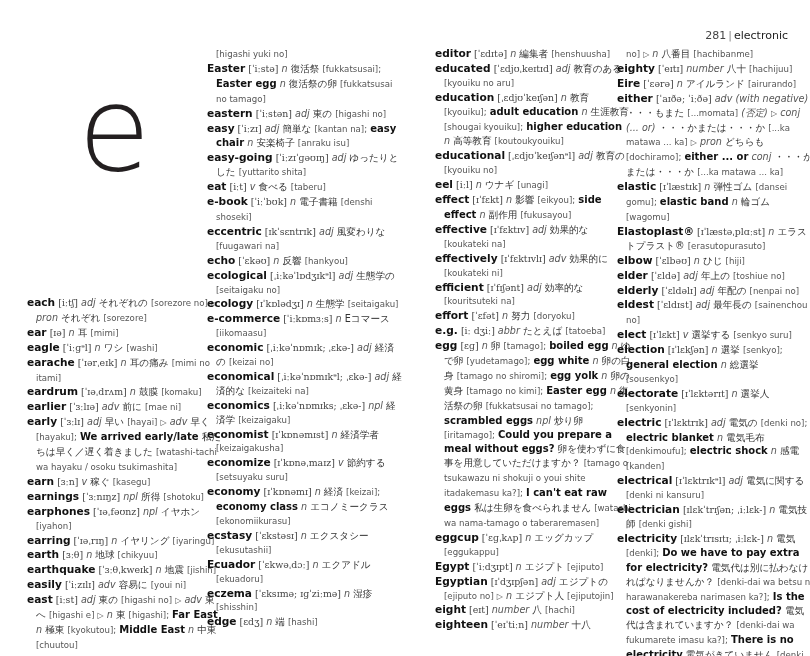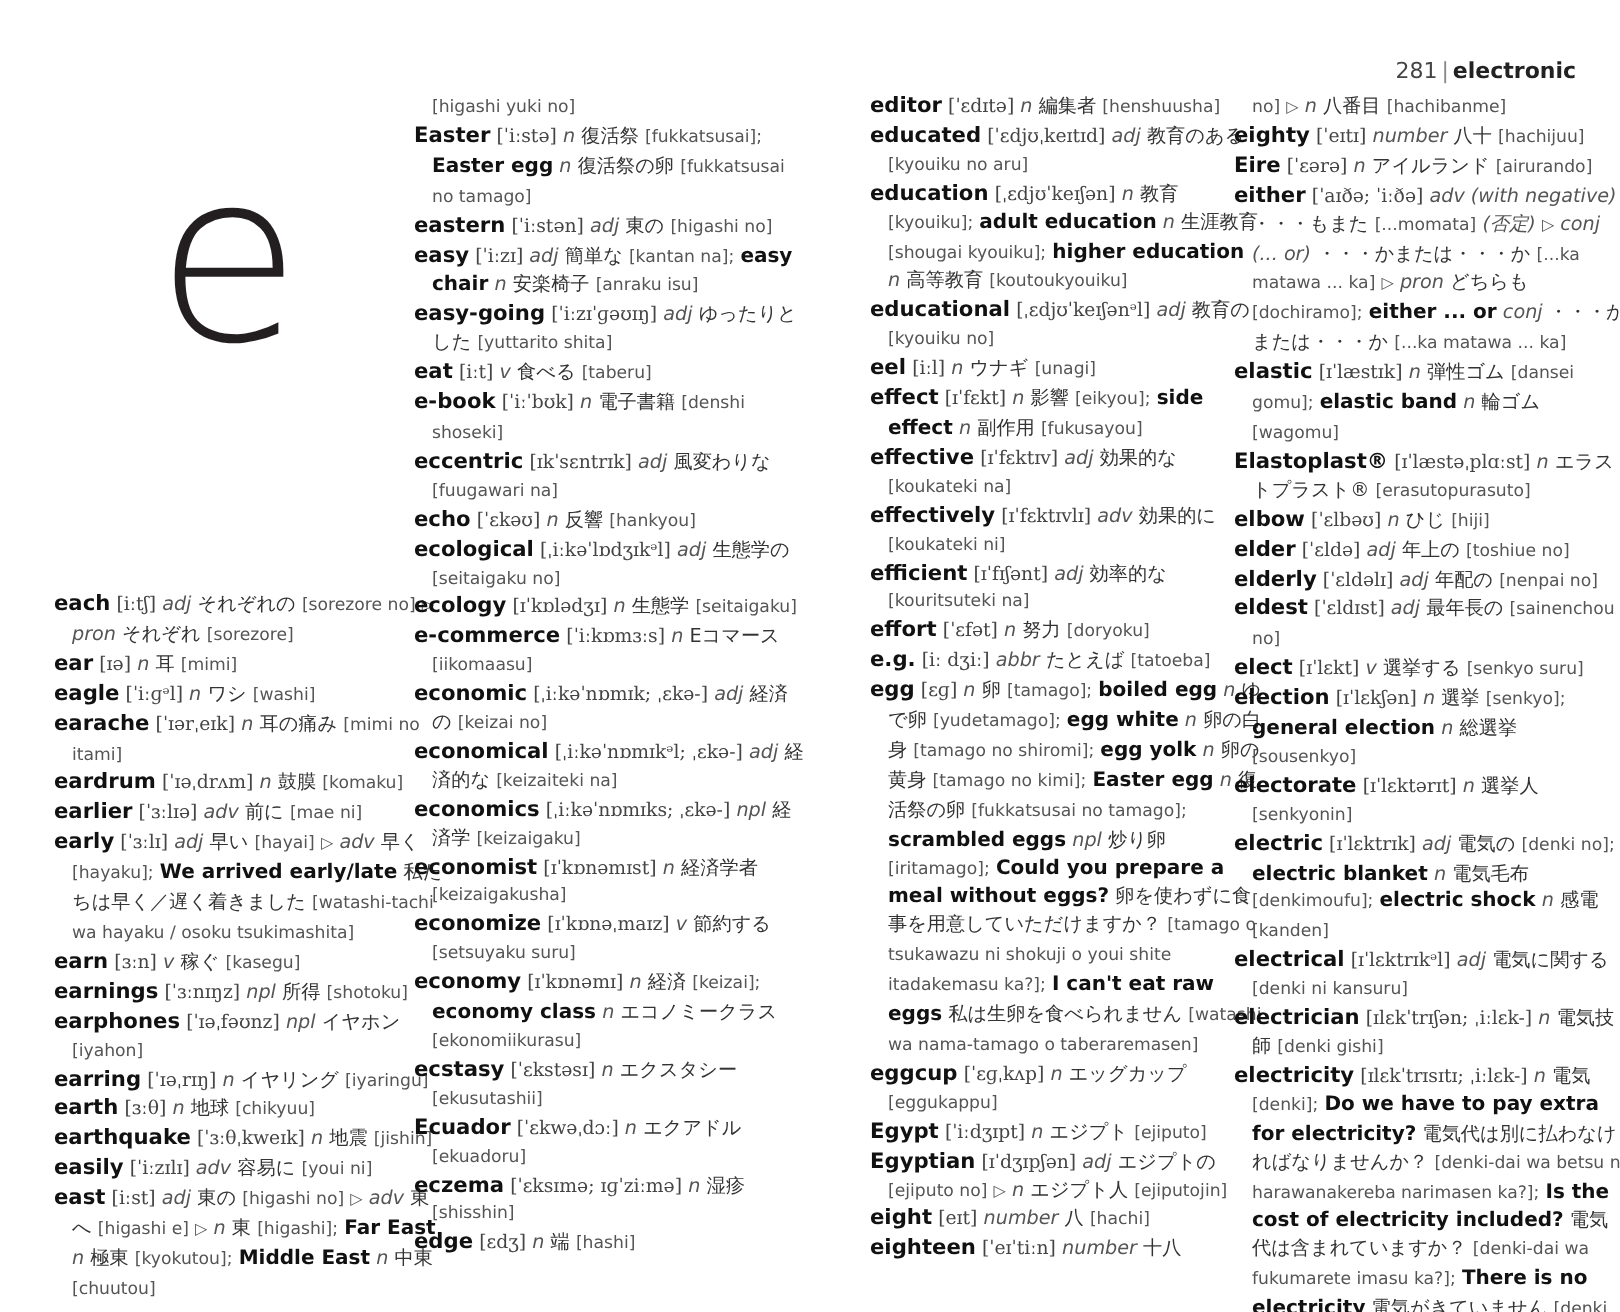--- a/index.html
+++ b/index.html
@@ -4,21 +4,21 @@
 <style>
   html, body { margin: 0; padding: 0; background: #ffffff; }
   body { width: 810px; height: 656px; position: relative; overflow: hidden;
          font-family: "DejaVu Sans", sans-serif; color: #1a1a1a; }
   .page { position: absolute; inset: 0; }
   .big-letter { position: absolute; left: 78px; top: 70px; font-family: "DejaVu Sans", sans-serif;
                 font-size: 118px; line-height: 118px; color: #231f20; font-weight: 300; letter-spacing: -2px; }
   .running-head { position: absolute; right: 22px; top: 29px; font-size: 11px; color: #222; }
   .running-head .pg { color: #444; font-weight: normal; }
   .running-head .sep { color: #888; margin: 0 2px; }
-  .running-head .word { font-weight: bold; }
+  .running-head .word { font-weight: normal; }
   .col { position: absolute; width: 196px; font-size: 9.6px; line-height: 13.9px; }
   .col.c1 { left: 27px; top: 296px; }
   .col.c2 { left: 207px; top: 47px; }
   .col.c3 { left: 435px; top: 47px; }
   .col.c4 { left: 617px; top: 47px; }
   .entry { padding-left: 9px; text-indent: -9px; margin: 0; }
   .entry.cont { padding-left: 9px; text-indent: 0; }
   .hw { font-weight: bold; font-size: 10.6px; color: #111; }
   .ph { font-family: "DejaVu Serif", serif; color: #444; font-size: 9.4px; }
   .pos { font-style: italic; color: #555; }

